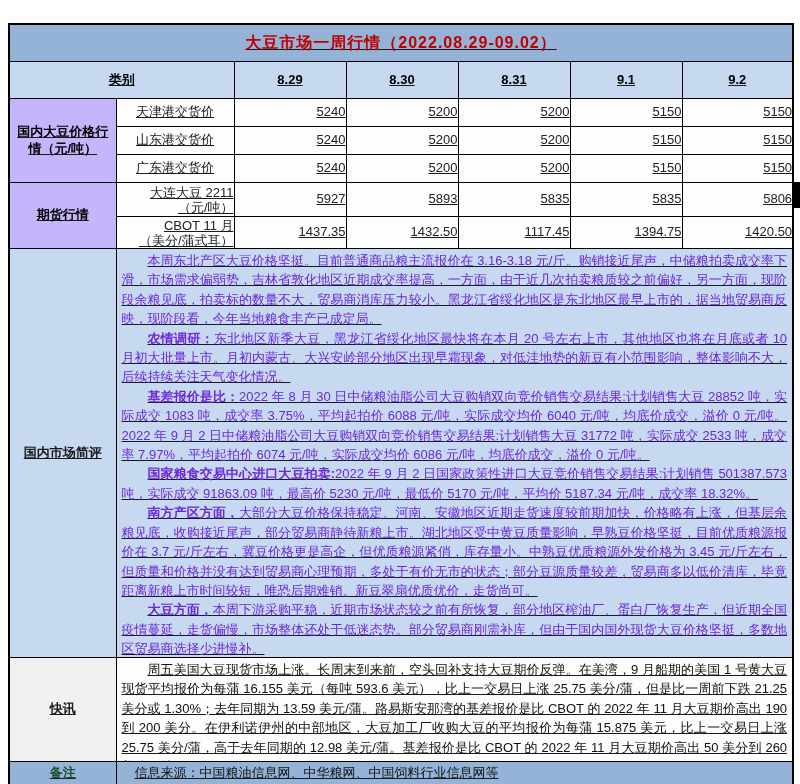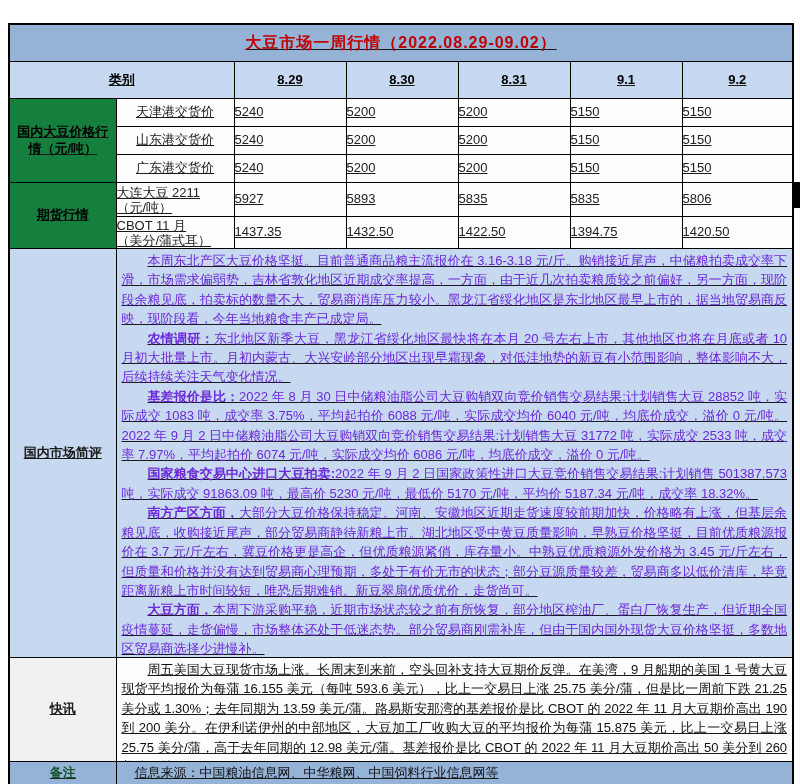--- a/index.html
+++ b/index.html
@@ -20,26 +20,26 @@
   
   td.title-cell{
     height:36px;background:#95b3d7;text-align:center;
     font-size:16px;font-weight:bold;color:#c00000;letter-spacing:1px;
   }
   
   td.hdr{
     height:36px;background:#c6d9f1;text-align:center;font-weight:bold;color:#000;
   }
   
-  td.num{height:27px;text-align:left;color:#222;background:#fdfdfd;}
+  td.num{height:27px;text-align:right;color:#222;background:#fdfdfd;}
   td.subname{text-align:center;color:#222;background:#fdfdfd;}
   td.grouplabel{
-    text-align:center;font-weight:bold;color:#000;background:#15803d;padding:0 6px;
+    text-align:center;font-weight:bold;color:#000;background:#c4b5fd;padding:0 6px;
   }
-  td.fut-sub{text-align:left;color:#222;background:#fdfdfd;line-height:15px;}
+  td.fut-sub{text-align:right;color:#222;background:#fdfdfd;line-height:15px;}
   
   td.review-label{background:#c6d9f1;text-align:center;font-weight:bold;}
   td.review-content{background:#c6d9f1;vertical-align:top;}
   .review-body{
     height:406px;overflow:hidden;padding:2px 5px 0 5px;
     text-align:justify;font-size:13px;line-height:19.4px;color:#6d28d9;
   }
   .review-body p{margin:0;text-indent:2em;}
   .review-body b{font-weight:bold;}
   
@@ -122,21 +122,21 @@
     <td class="num">5835</td>
     <td class="num">5806</td>
   </tr>
   <tr>
     <td class="fut-sub" style="height:31px">
       <span>CBOT 11 月</span><br>
       <span>（美分/蒲式耳）</span>
     </td>
     <td class="num">1437.35</td>
     <td class="num">1432.50</td>
-    <td class="num">1422.50</td>
+    <td class="num">1117.45</td>
     <td class="num">1394.75</td>
     <td class="num">1420.50</td>
   </tr>
 
   <tr>
     <td class="review-label">国内市场简评</td>
     <td class="review-content" colspan="6">
       <div class="review-body">
         <p><b></b><span>本周东北产区大豆价格坚挺。目前普通商品粮主流报价在 3.16-3.18 元/斤。购销接近尾声，中储粮拍卖成交率下滑，市场需求偏弱势，吉林省敦化地区近期成交率提高，一方面，由于近几次拍卖粮质较之前偏好，另一方面，现阶段余粮见底，拍卖标的数量不大，贸易商消库压力较小。黑龙江省绥化地区是东北地区最早上市的，据当地贸易商反映，现阶段看，今年当地粮食丰产已成定局。</span></p>
         <p><b>农情调研：</b><span>东北地区新季大豆，黑龙江省绥化地区最快将在本月 20 号左右上市，其他地区也将在月底或者 10 月初大批量上市。月初内蒙古、大兴安岭部分地区出现早霜现象，对低洼地势的新豆有小范围影响，整体影响不大，后续持续关注天气变化情况。</span></p>

